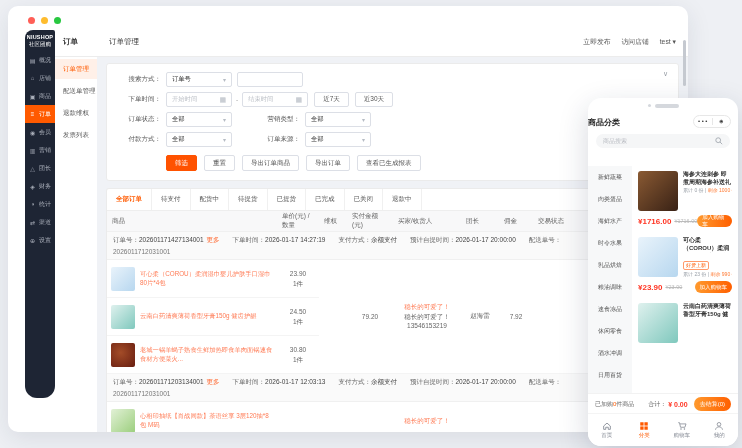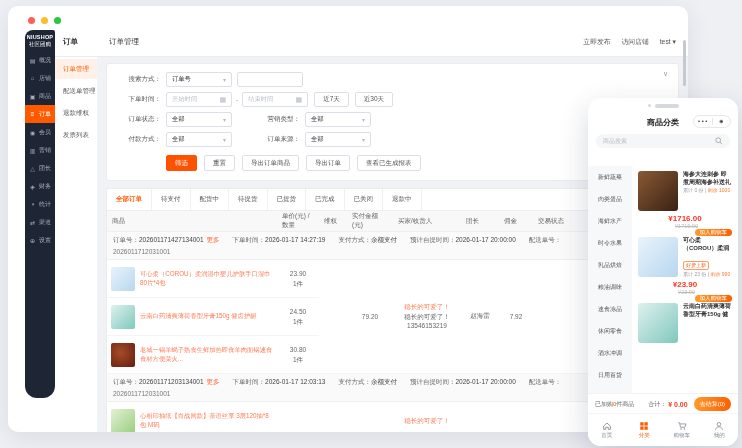--- a/index.html
+++ b/index.html
@@ -87,21 +87,21 @@
   .img-seacuc{background:linear-gradient(135deg,#8a5a33,#382115);}
 
   .scrollthumb{position:absolute;right:2px;top:34px;width:3px;height:46px;background:#c5c9d0;border-radius:2px;}
 
   
   .phone{position:absolute;left:588px;top:98px;width:150px;height:348px;background:#fff;border-radius:13px;
          box-shadow:0 10px 30px rgba(30,40,70,.18);overflow:hidden;}
   .p-notch{height:15px;display:flex;align-items:center;justify-content:center;gap:4px;}
   .p-notch .nd{width:3px;height:3px;border-radius:50%;background:#d5d8dd;}
   .p-notch .np{width:24px;height:4px;border-radius:2px;background:#d5d8dd;}
-  .p-head{height:18px;position:relative;display:flex;align-items:center;justify-content:center;font-family:Liberation Mono, monospace;}
+  .p-head{height:18px;position:relative;display:flex;align-items:center;justify-content:flex-start;font-family:Liberation Mono, monospace;}
   .p-title{font-size:8px;font-weight:bold;color:#222;}
   .p-capsule{position:absolute;right:7px;top:2px;width:38px;height:13px;border:1px solid #e7e7e7;border-radius:999px;
              display:flex;align-items:center;background:#fff;box-sizing:border-box;}
   .p-capsule .half{flex:1;text-align:center;font-size:6px;color:#333;line-height:11px;}
   .p-capsule .divd{width:1px;height:7px;background:#e7e7e7;}
   .p-search{margin:3px 8px 4px;height:14px;background:#f5f6f7;border-radius:999px;display:flex;align-items:center;
             padding:0 7px;font-size:6px;color:#b9bcc2;}
   .p-search svg{margin-left:auto;}
   .p-body{position:absolute;left:0;right:0;top:68px;bottom:52px;display:flex;overflow:hidden;}
   .p-rail{width:44px;background:#f7f8f9;flex:none;}
@@ -109,21 +109,21 @@
   .p-prods{flex:1;background:#fff;padding:5px 6px 0;overflow:hidden;min-width:0;}
   .prod{margin-bottom:9px;}
   .prod-top{display:flex;gap:5px;}
   .p-img{width:40px;height:40px;border-radius:3px;flex:none;}
   .p-info{flex:1;min-width:0;}
   .p-name{font-size:6px;font-weight:bold;color:#333;line-height:1.3;max-height:16px;overflow:hidden;}
   .p-tag:empty{display:none;}
   .p-tag{display:inline-block;border:1px solid #ff9a6b;color:#ff5a00;font-size:5px;padding:0 2px;border-radius:2px;margin:2px 0 1px;line-height:7px;}
   .p-stats{font-size:5px;color:#9aa0a8;white-space:nowrap;overflow:hidden;}
   .p-stats .rem{color:#ff7a33;}
-  .p-pricerow{display:flex;align-items:center;margin-top:3px;height:14px;flex-direction:column;}
+  .p-pricerow{display:flex;align-items:center;margin-top:3px;height:14px;}
   .p-price{color:#ff3523;font-weight:bold;font-size:8px;}
   .p-orig{color:#bbb;font-size:5.5px;text-decoration:line-through;margin-left:3px;}
   .p-cart{margin-left:auto;background:linear-gradient(90deg,#ff9a2e,#ff5f00);color:#fff;font-size:5.5px;height:12px;
           padding:0 5px;border-radius:999px;display:flex;align-items:center;}
   .p-cart:empty{display:none;}
   .p-cartbar{position:absolute;left:0;right:0;bottom:32px;height:20px;background:#fff;border-top:1px solid #f2f2f2;
              display:flex;align-items:center;padding:0 7px;font-size:6px;color:#666;}
   .p-cartbar .orange{color:#ff5a00;}
   .p-total{margin-left:auto;display:flex;align-items:center;gap:2px;}
   .p-total .amt{color:#ff3523;font-weight:bold;font-size:7px;}

